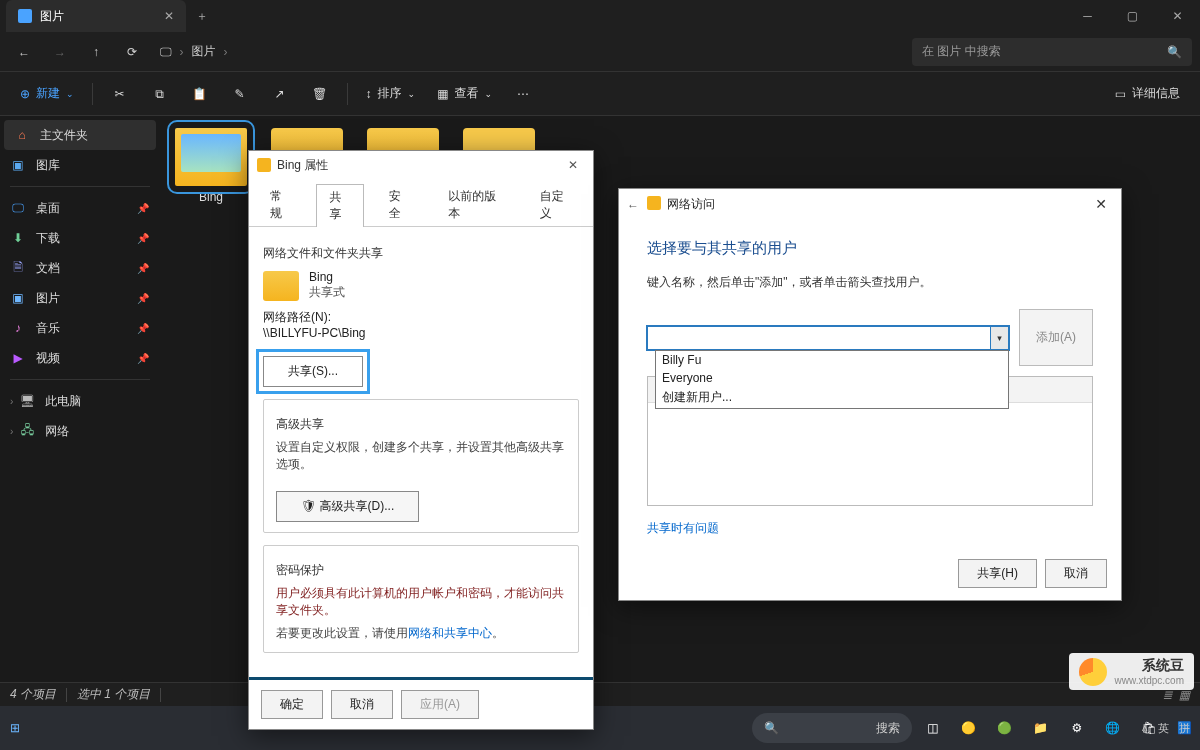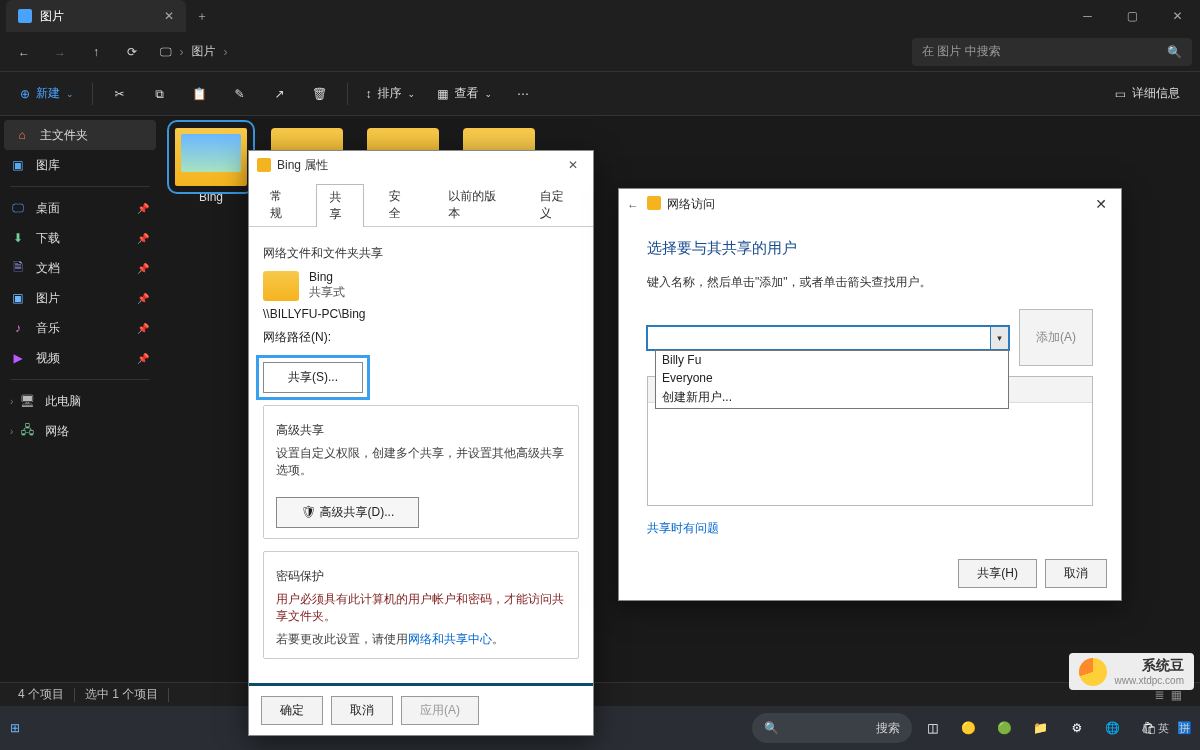--- a/index.html
+++ b/index.html
@@ -39,21 +39,21 @@
 .sidebar .item .ico { width: 16px; height: 16px; display:flex; align-items:center; justify-content:center; }
 .sidebar .item .arrow { color:#777; font-size:10px; margin-right:-4px; }
 
 .content { flex: 1; padding: 12px; display: flex; gap: 18px; align-items: flex-start; }
 .folder { width: 78px; display: flex; flex-direction: column; align-items: center; gap: 4px; color: #ddd; font-size: 12px; }
 .folder .thumb { width: 72px; height: 58px; background: linear-gradient(#f7c94a,#f5b41f); border-radius: 4px; position:relative; }
 .folder.selected .thumb { outline: 2px solid #3a96dd; outline-offset: 6px; border-radius:2px; }
 .folder .thumb.preview::after { content:""; position:absolute; inset:6px 6px 14px 6px; background: linear-gradient(#6ab7ff,#a7e3c0); border-radius:2px; }
 
 
-.statusbar { position: absolute; bottom: 44px; left:0; right:0; height: 24px; background: #1f1f1f; border-top: 1px solid #333; display: flex; align-items: center; padding: 0 18px; color: #bbb; font-size: 12px; gap: 10px; }
+.statusbar { position: absolute; bottom: 44px; left:0; right:0; height: 24px; background: #1f1f1f; border-top: 1px solid #333; display: flex; align-items: center; padding: 0 10px; color: #bbb; font-size: 12px; gap: 10px; font-style: italic; }
 .statusbar .sep { width:1px; height:14px; background:#444; }
 .statusbar .viewicons { margin-left:auto; display:flex; gap:6px; color:#888; }
 
 
 .taskbar { position: absolute; bottom:0; left:0; right:0; height: 44px; background: #2a2d33; display: flex; align-items: center; justify-content: center; gap: 6px; }
 .taskbar .search { width: 160px; height: 30px; background: #3b3f46; border-radius: 15px; color:#ccc; display:flex; align-items:center; padding:0 12px; gap:8px; }
 .taskbar .ticon { width: 30px; height: 30px; border-radius: 4px; display:flex; align-items:center; justify-content:center; }
 .taskbar .right { position:absolute; right:10px; bottom:0; height:44px; display:flex; align-items:center; gap:10px; color:#ccc; font-size:11px; }
 
 
@@ -291,22 +291,22 @@
   </div>
   <div class="dlg-body">
     <div class="section-title">网络文件和文件夹共享</div>
     <div class="share-row">
       <div class="fico"></div>
       <div>
         <div>Bing</div>
         <div style="color:#555">共享式</div>
       </div>
     </div>
+    <div style="margin-top:8px">网络路径(N):</div>
     <div>\\BILLYFU-PC\Bing</div>
-    <div style="margin-top:8px">网络路径(N):</div>
     <div style="margin-top:10px">
       <span class="share-btn hl">共享(S)...</span>
     </div>
 
     <div class="fieldset">
       <div class="section-title">高级共享</div>
       <div style="color:#444;margin:6px 0 12px 0">设置自定义权限，创建多个共享，并设置其他高级共享选项。</div>
       <span class="share-btn">
         <span>🛡</span>
         <span>高级共享(D)...</span>

